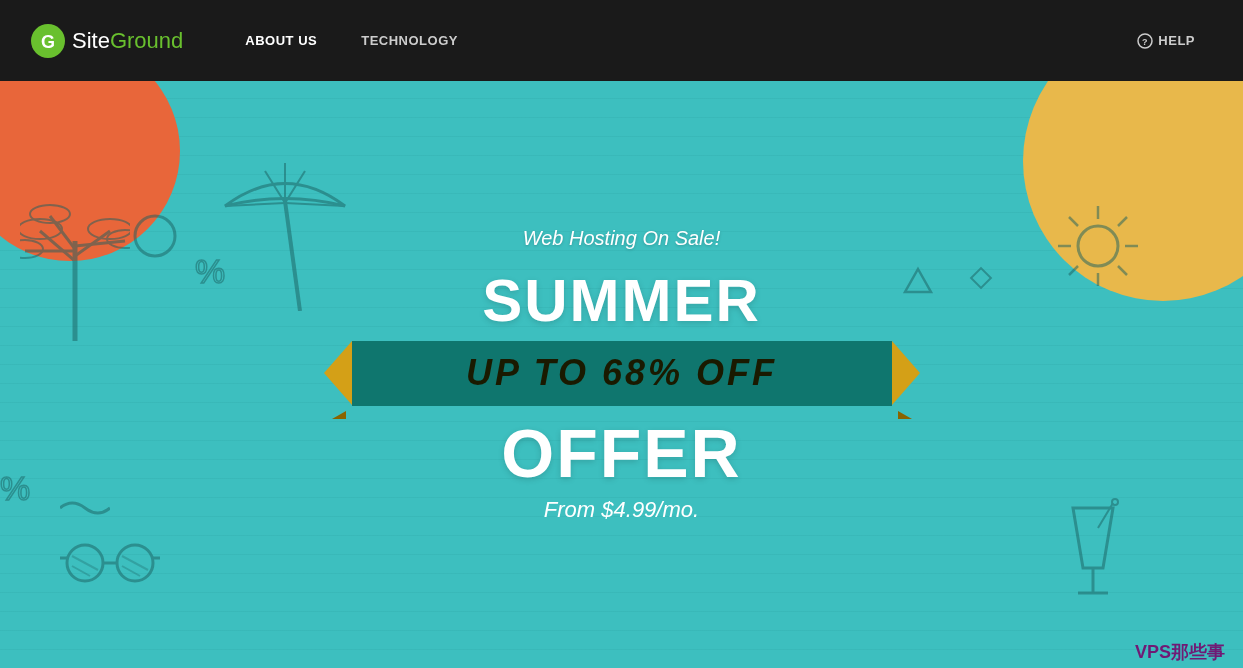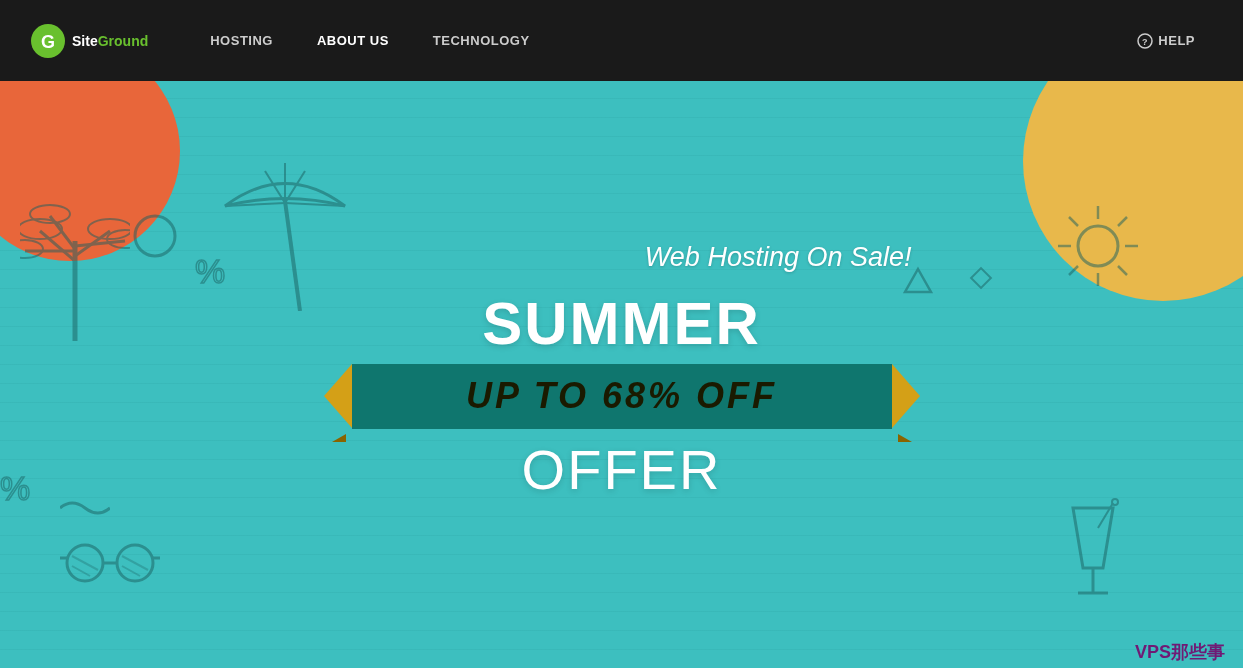--- a/index.html
+++ b/index.html
@@ -20,22 +20,22 @@
       align-items: center;
       margin-right: 40px;
     }
     .logo-icon {
       width: 36px;
       height: 36px;
       margin-right: 6px;
     }
     .logo-text {
       color: white;
-      font-size: 14px;
-      font-weight: bold;
+      font-size: 22px;
+      font-weight: normal;
       font-family: Arial, sans-serif;
     }
     .logo-text span.site { color: #fff; }
     .logo-text span.ground { color: #69c02e; }
     .nav-links {
       display: flex;
       align-items: center;
       gap: 0;
       flex: 1;
     }
@@ -127,26 +127,25 @@
     }
 
     
     .hero-content {
       position: relative;
       z-index: 5;
       text-align: center;
     }
     .hero-subtitle {
       color: white;
-      font-size: 27px;
+      font-size: 20px;
       font-style: italic;
       font-weight: 400;
       margin-bottom: 21px;
       text-shadow: 0 1px 3px rgba(0,0,0,0.2);
-      text-align: right;
     }
     .hero-title-summer {
       color: white;
       font-size: 60px;
       font-weight: 900;
       line-height: 1;
       letter-spacing: 2px;
       text-shadow: 0 2px 6px rgba(0,0,0,0.15);
       margin-bottom: 8px;
     }
@@ -208,22 +207,22 @@
       font-size: 36px;
       font-weight: 900;
       letter-spacing: 3px;
       text-transform: uppercase;
       font-style: italic;
       position: relative;
       z-index: 2;
     }
     .hero-title-offer {
       color: white;
-      font-size: 56px;
-      font-weight: 400;
+      font-size: 68px;
+      font-weight: 700;
       line-height: 1;
       letter-spacing: 2px;
       text-shadow: 0 2px 6px rgba(0,0,0,0.15);
       margin-top: 8px;
       margin-bottom: 10px;
     }
     .hero-price {
       color: white;
       font-size: 22px;
       font-weight: 400;
@@ -263,21 +262,20 @@
     <svg class="logo-icon" viewBox="0 0 36 36">
       <circle cx="18" cy="18" r="17" fill="#69c02e"></circle>
       <text x="50%" y="55%" dominant-baseline="middle" text-anchor="middle" fill="white" font-size="18" font-weight="bold" font-family="Arial">G</text>
     </svg>
     <span class="logo-text">
       <span class="site">Site</span><span class="ground">Ground</span>
     </span>
   </div>
 
   <div class="nav-links">
-    <a class="nav-link">HOSTING</a>
     <a class="nav-link active">ABOUT US</a>
     <a class="nav-link">TECHNOLOGY</a>
   </div>
 
   <div class="nav-right">
     <div class="nav-right-item">
       <svg width="16" height="16" viewBox="0 0 16 16">
         <circle cx="8" cy="8" r="7" stroke="#ccc" stroke-width="1.5" fill="none"></circle>
         <text x="8" y="12" text-anchor="middle" fill="#ccc" font-size="9" font-family="Arial">?</text>
       </svg>
@@ -377,16 +375,17 @@
 
     <div class="ribbon-wrapper">
       <div class="ribbon">
         <span class="ribbon-text">UP TO 68% OFF</span>
       </div>
       <div class="ribbon-left-shadow"></div>
       <div class="ribbon-right-shadow"></div>
     </div>
 
     <div class="hero-title-offer">OFFER</div>
+    <div class="hero-price">From $4.99/mo.</div>
   </div>
 
   <div class="watermark">VPS那些事</div>
 </section>
 
 </body></html>

